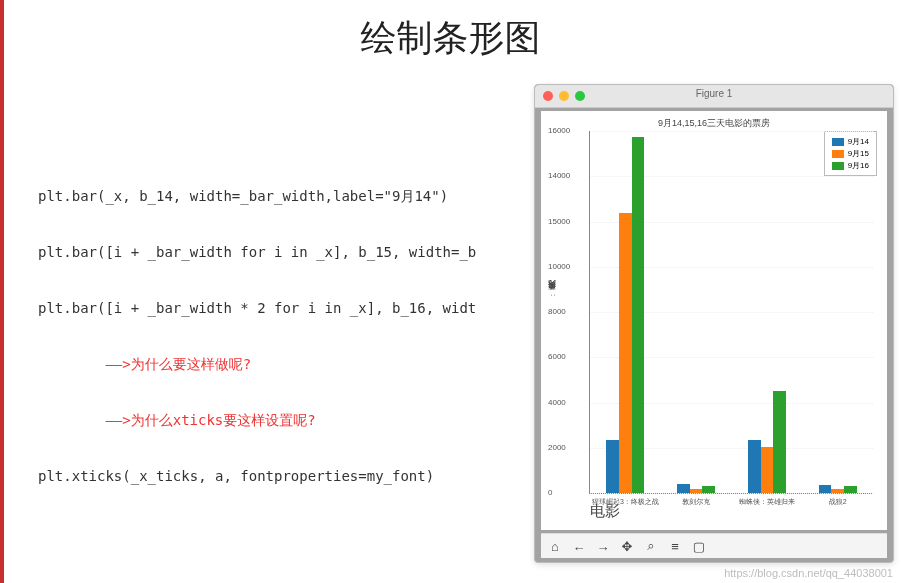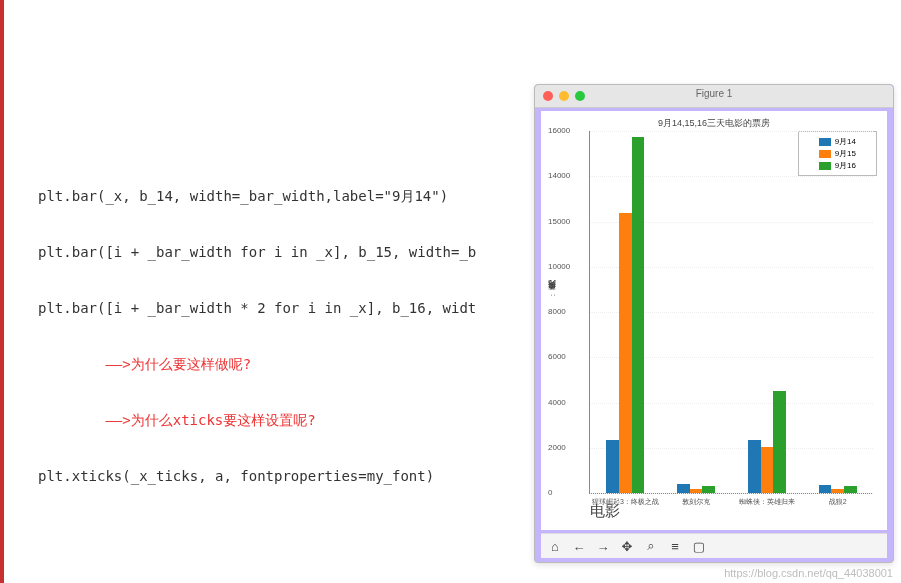--- a/index.html
+++ b/index.html
@@ -2,30 +2,30 @@
 <html><head>
 <meta charset="utf-8">
 <style>
   html,body{margin:0;padding:0;background:#f7f7f7;font-family:Arial,Helvetica,sans-serif;}
   .page{position:relative;width:901px;height:583px;background:#fff;overflow:hidden;}
   .red-stripe{position:absolute;left:0;top:0;width:4px;height:583px;background:#c83030;}
   .title{position:absolute;left:0;right:0;top:14px;text-align:center;font-size:36px;color:#222;font-family:"PingFang SC","Microsoft YaHei",sans-serif;}
   .code-block{position:absolute;left:38px;top:152px;width:510px;font-family:Menlo,Consolas,monospace;font-size:14px;line-height:24px;color:#333;white-space:nowrap;overflow:hidden;}
   .code-line{white-space:pre;margin-top:32px;}
   .red-text{color:#e33;}
-  .chart-win{position:absolute;left:534px;top:84px;width:358px;height:477px;background:#c4b5fd;border:1px solid #bbb;border-radius:4px;box-shadow:0 2px 6px rgba(0,0,0,.12);}
+  .chart-win{position:absolute;left:534px;top:84px;width:358px;height:477px;background:#a3a3a3;border:1px solid #bbb;border-radius:4px;box-shadow:0 2px 6px rgba(0,0,0,.12);}
   .tbar{height:22px;background:#e6e6e6;border-bottom:1px solid #ccc;border-radius:4px 4px 0 0;position:relative;}
   .tbar .dot{position:absolute;top:6px;width:10px;height:10px;border-radius:50%;}
   .tbar .d1{left:8px;background:#ff5f57;}
   .tbar .d2{left:24px;background:#febc2e;}
   .tbar .d3{left:40px;background:#28c840;}
   .tbar .wtitle{position:absolute;left:0;right:0;top:3px;text-align:center;font-size:10px;color:#666;}
   .plot-body{position:absolute;left:6px;right:6px;top:26px;bottom:32px;background:#fff;}
   .plot-title{position:absolute;left:0;right:0;top:6px;text-align:center;font-size:9px;color:#444;}
-  .legend{position:absolute;right:10px;top:20px;border:1px solid #bbb;background:rgba(255,255,255,.9);font-size:8px;padding:3px 20px;}
+  .legend{position:absolute;right:10px;top:20px;border:1px solid #bbb;background:rgba(255,255,255,.9);font-size:8px;padding:3px 7px;}
   .legend .row{display:flex;align-items:center;margin:1px 0;}
   .legend .sw{width:12px;height:8px;margin-right:4px;}
   .axes{position:absolute;left:48px;right:14px;top:20px;bottom:36px;border-left:1px solid #888;border-bottom:1px solid #888;}
   .ytick{position:absolute;left:-42px;width:38px;text-align:left;font-size:8px;color:#555;}
   .ytline{position:absolute;left:0;right:0;height:0;border-top:1px dotted #eee;}
   .ylabel{position:absolute;left:-42px;top:45%;font-size:8px;color:#444;writing-mode:vertical-rl;transform:rotate(180deg);}
   .xlabel{position:absolute;left:0;right:0;bottom:-28px;text-align:left;font-size:15px;color:#444;}
   .xtick{position:absolute;bottom:-14px;font-size:7px;color:#555;transform:translateX(-50%);white-space:nowrap;}
   .bar{position:absolute;bottom:0;}
   .c0{background:#1f77b4;}
@@ -33,20 +33,21 @@
   .c2{background:#2ca02c;}
   .toolbar{position:absolute;left:6px;right:6px;bottom:4px;height:24px;background:#f4f4f4;border-top:1px solid #ddd;display:flex;align-items:center;gap:8px;padding:0 6px;}
   .toolbar .ticon{width:16px;height:16px;display:flex;align-items:center;justify-content:center;color:#444;font-size:13px;}
   .watermark{position:absolute;right:8px;bottom:4px;font-size:11px;color:#bdbdbd;}
 </style>
 </head>
 <body>
 <div class="page">
   <div class="red-stripe"></div>
 
+  <div class="title">绘制条形图</div>
 
   <div class="code-block">
     <div class="code-line">plt.bar(_x, b_14, width=_bar_width,label="9月14")</div>
     <div class="code-line">plt.bar([i + _bar_width for i in _x], b_15, width=_b</div>
     <div class="code-line">plt.bar([i + _bar_width * 2 for i in _x], b_16, widt</div>
     <div class="code-line red-text">        ——&gt;为什么要这样做呢?</div>
     <div class="code-line red-text">        ——&gt;为什么xticks要这样设置呢?</div>
     <div class="code-line">plt.xticks(_x_ticks, a, fontproperties=my_font)</div>
   </div>
 

